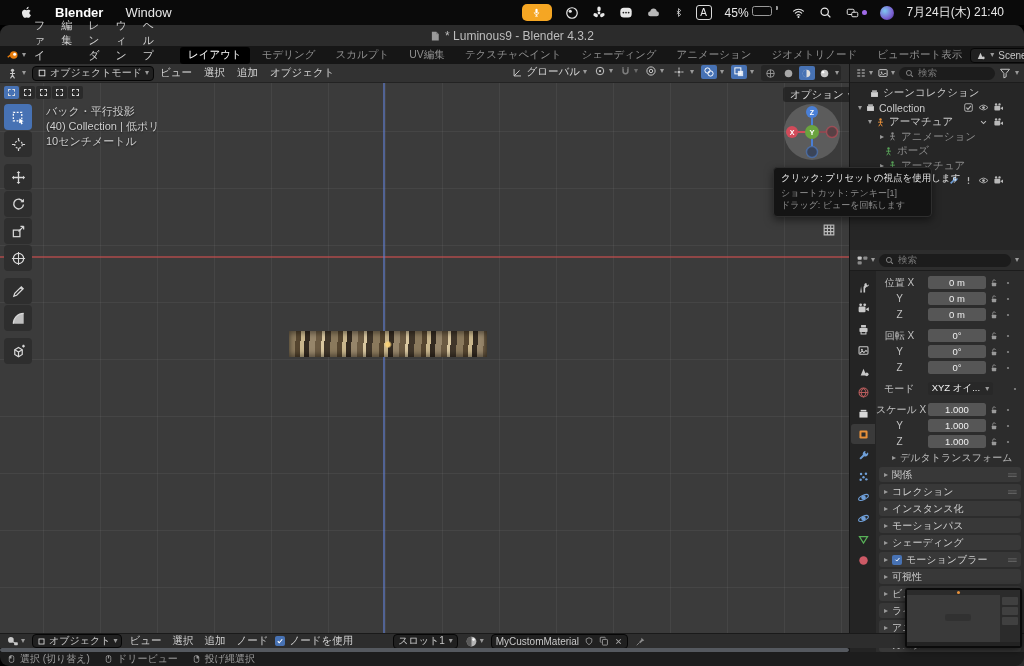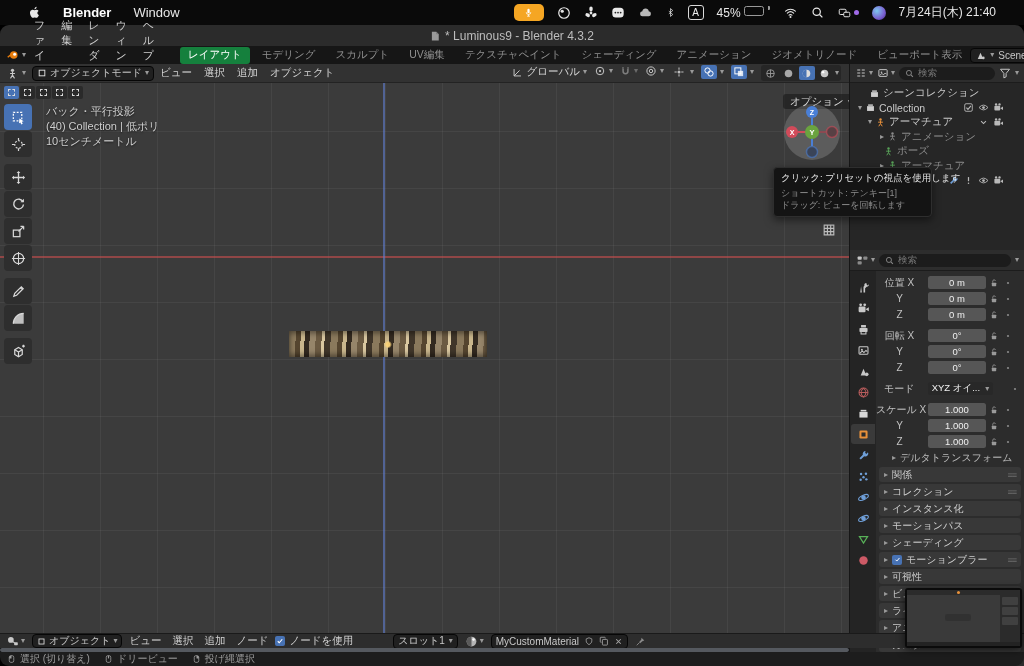--- a/index.html
+++ b/index.html
@@ -4,38 +4,38 @@
 <style>
   html,body{margin:0;padding:0;background:#000;}
   *{box-sizing:border-box;font-family:"Liberation Sans","DejaVu Sans",sans-serif;-webkit-font-smoothing:antialiased;}
   #stage{position:relative;width:1024px;height:666px;overflow:hidden;background:#000;}
   .abs{position:absolute;}
   .row{display:flex;align-items:center;}
   .ic{display:block;}
   svg.ic{stroke-width:1.3;}
   .chev{color:#9a9a9a;font-size:8px;line-height:1;}
   
-  #menubar{left:0;top:0;width:1024px;height:25px;background:#0a0a0a;color:#e8e8e8;display:flex;align-items:center;padding:0 28px;font-size:13px;gap:22px;}
+  #menubar{left:0;top:0;width:1024px;height:25px;background:#0a0a0a;color:#e8e8e8;display:flex;align-items:center;padding:0 20px;font-size:13px;gap:22px;}
   #menubar .app{font-weight:bold;color:#fff;}
   #mb-right{margin-left:auto;display:flex;align-items:center;gap:13px;font-size:12px;}
   .mic-pill{width:30px;height:17px;background:#f5a623;border-radius:5px;display:flex;align-items:center;justify-content:center;}
   .inputA{border:1.4px solid #dadada;border-radius:3px;width:16px;height:15px;font-size:10px;display:flex;align-items:center;justify-content:center;color:#eee;}
   .batt{display:flex;gap:3px;}
   .batt-body{width:20px;height:10px;border:1px solid #9a9a9a;border-radius:2.5px;padding:1px;}
   .batt-fill{width:45%;height:100%;background:#f7ce46;border-radius:1px;}
   .batt-tip{width:2px;height:4px;background:#9a9a9a;border-radius:0 1px 1px 0;margin-left:1px;}
   .siri{width:14px;height:14px;border-radius:50%;background:radial-gradient(circle at 35% 35%,#7ec7f0,#7a5fd0 60%,#3a2a80);}
   .purple-dot{width:5px;height:5px;border-radius:50%;background:#a06ae8;}
   
   #titlebar{left:0;top:25px;width:1024px;height:21px;background:#2b2b2b;border-radius:9px 9px 0 0;display:flex;align-items:center;justify-content:center;gap:5px;color:#bdbdbd;font-size:12px;}
   #topbar{left:0;top:46px;width:1024px;height:18px;background:#161616;display:flex;align-items:center;padding:0 6px;font-size:11px;color:#cfcfcf;}
   #topbar-menus{display:flex;gap:16px;margin-left:8px;}
   #workspaces{display:flex;gap:4px;margin-left:26px;font-size:10.5px;color:#909090;}
   #workspaces .tab{padding:1.5px 8px;border-radius:3px;cursor:default;white-space:nowrap;}
-  #workspaces .tab.active{background:#15803d;color:#fff;}
+  #workspaces .tab.active{background:#000000;color:#fff;}
   .chip{background:#202020;border:1px solid #060606;border-radius:4px;height:15px;display:flex;align-items:center;gap:4px;padding:0 4px;font-size:10px;color:#c8c8c8;white-space:nowrap;}
   
   #vp-header{left:0;top:64px;width:849px;height:19px;background:#323232;border-bottom:1px solid #232323;display:flex;align-items:center;padding:0 6px;font-size:10.5px;color:#d6d6d6;gap:6px;}
   #vp-menus{display:flex;gap:12px;}
   .hdr-group{display:flex;align-items:center;gap:3px;}
   .mini-btn{width:16px;height:14px;border-radius:2px;display:flex;align-items:center;justify-content:center;background:transparent;}
   .mini-btn.blue{background:#4772b4;}
   #canvas{left:0;top:83px;width:849px;height:550px;background:#3b3b3b;overflow:hidden;
     background-image:linear-gradient(rgba(255,255,255,.05) 1px,transparent 1px),linear-gradient(90deg,rgba(255,255,255,.05) 1px,transparent 1px);
     background-size:57px 57px;background-position:-14px -9px;}
@@ -48,21 +48,21 @@
     box-shadow:inset 0 3px 5px rgba(0,0,0,.35), inset 0 -3px 5px rgba(0,0,0,.35);}
   #select-modes{left:4px;top:86px;display:flex;gap:1px;}
   #select-modes .sm{width:15px;height:13px;background:#2a2a2a;border-radius:2px;display:flex;align-items:center;justify-content:center;}
   #select-modes .sm.active{background:#4772b4;}
   #select-modes .sm i{display:block;width:7px;height:7px;border:1px dashed #dcdcdc;}
   #toolbar{left:4px;top:104px;width:28px;display:flex;flex-direction:column;}
   #toolbar .tool{width:28px;height:26px;background:#2e2e2e;border-radius:4px;margin-bottom:1px;display:flex;align-items:center;justify-content:center;color:#d8d8d8;}
   #toolbar .tool.active{background:#4772b4;color:#fff;}
   #toolbar .gap{height:6px;}
   #vp-info{left:46px;top:104px;color:#cfcfcf;font-size:11px;line-height:15px;text-shadow:0 1px 2px rgba(0,0,0,.6);}
-  #options-btn{left:783px;top:94px;height:15px;background:rgba(32,32,32,.75);border-radius:3px;display:flex;align-items:center;gap:4px;padding:0 7px;color:#d8d8d8;font-size:10.5px;}
+  #options-btn{left:783px;top:87px;height:15px;background:rgba(32,32,32,.75);border-radius:3px;display:flex;align-items:center;gap:4px;padding:0 7px;color:#d8d8d8;font-size:10.5px;}
   #gizmo{left:783px;top:103px;}
   #vp-side-icons{left:822px;top:203px;display:flex;flex-direction:column;gap:7px;color:#bdbdbd;}
   #tooltip{left:773px;top:167px;width:159px;background:#141414;border:1px solid #2e2e2e;border-radius:4px;box-shadow:0 3px 8px rgba(0,0,0,.5);padding:4px 7px 5px;z-index:60;}
   #tooltip .t1{color:#e6e6e6;font-size:9.5px;white-space:nowrap;margin-bottom:2px;}
   #tooltip .t2{color:#8d8d8d;font-size:9px;white-space:nowrap;line-height:12px;}
   
   #outliner{left:849px;top:64px;width:175px;height:186px;background:#262626;border-left:1px solid #161616;}
   .panel-hdr{height:19px;background:#2d2d2d;border-bottom:1px solid #1c1c1c;display:flex;align-items:center;gap:4px;padding:0 5px;}
   .search{flex:1;height:13px;background:#1c1c1c;border-radius:8px;display:flex;align-items:center;gap:4px;padding:0 6px;color:#767676;font-size:9.5px;min-width:0;}
   #outliner-rows{padding-top:3px;font-size:10.5px;color:#c9c9c9;}

